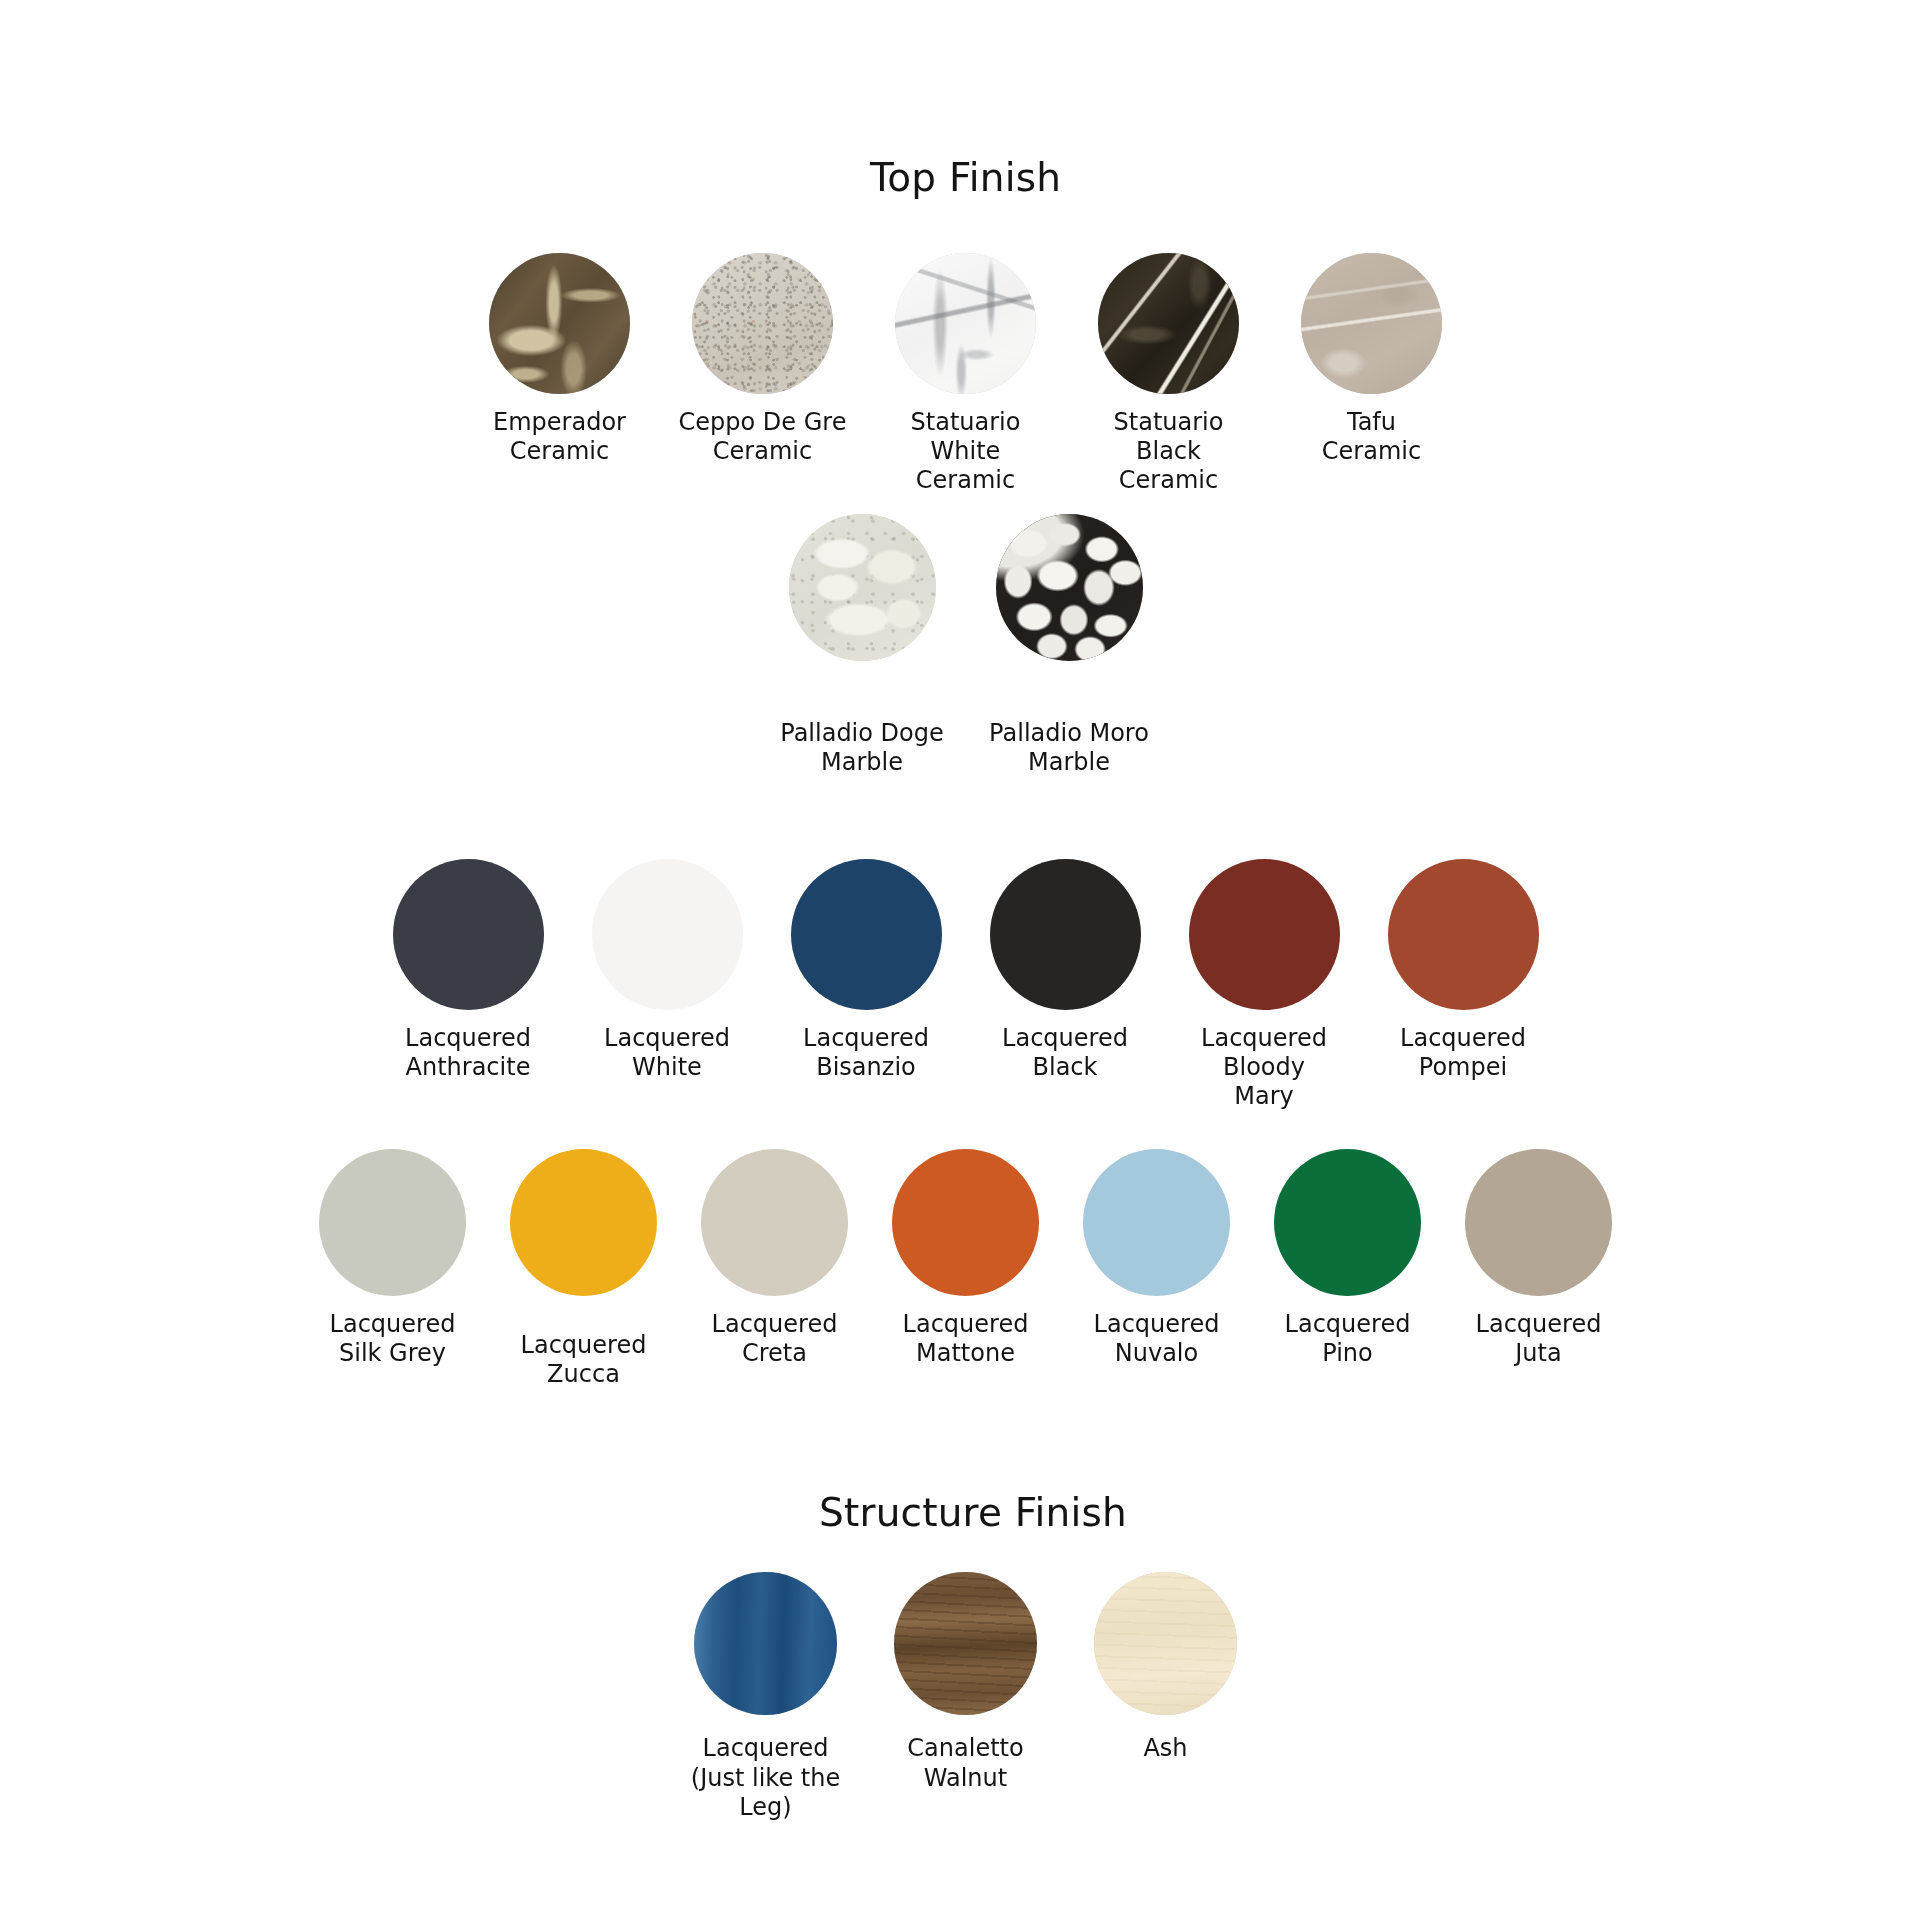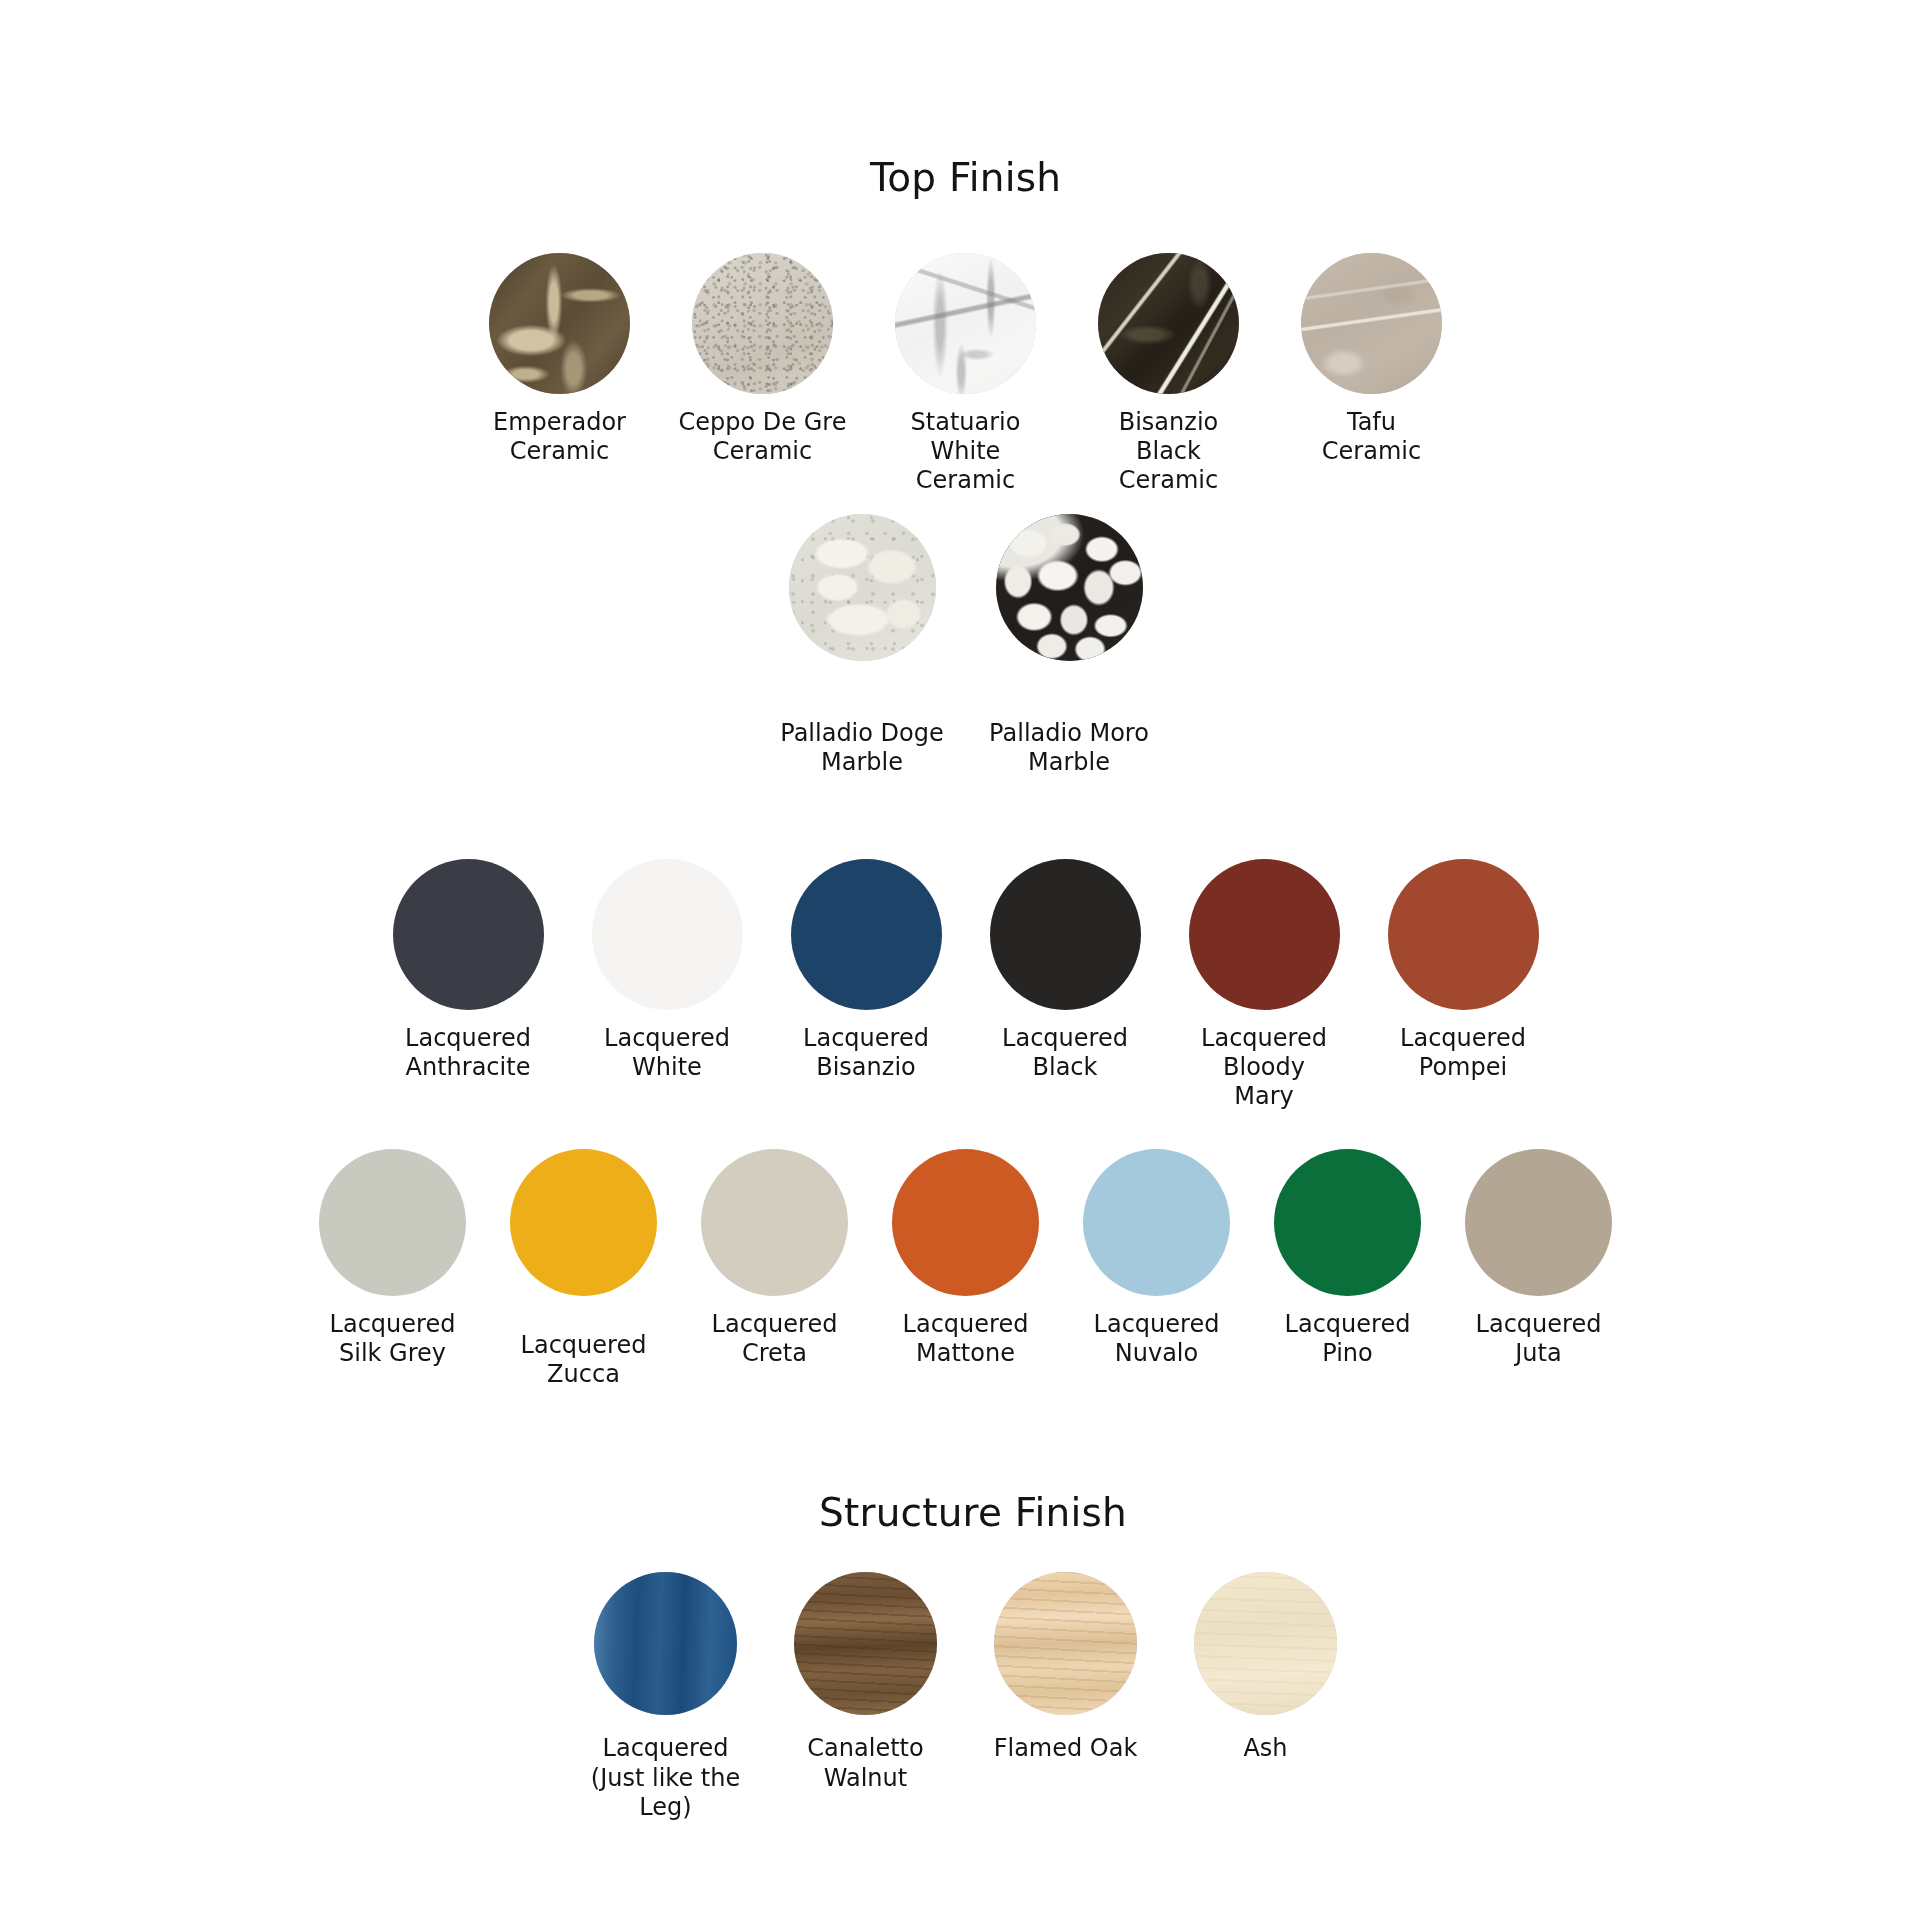--- a/index.html
+++ b/index.html
@@ -255,21 +255,21 @@
       <div class="swatch">
           <span class="tex tex-statuario"></span>
         </div>
       <div class="swatch-label">Statuario White
 Ceramic</div>
     </div>
     <div class="swatch-cell">
       <div class="swatch">
           <span class="tex tex-calacatta"></span>
         </div>
-      <div class="swatch-label">Bisanzio Black
+      <div class="swatch-label">Statuario Black
 Ceramic</div>
     </div>
     <div class="swatch-cell">
       <div class="swatch">
           <span class="tex tex-tafu"></span>
         </div>
       <div class="swatch-label">Tafu
 Ceramic</div>
     </div>
   </div>
@@ -376,26 +376,20 @@
     </div>
     <div class="swatch-cell">
       <div class="swatch">
           <span class="tex tex-walnut"></span>
         </div>
       <div class="swatch-label">Canaletto
 Walnut</div>
     </div>
     <div class="swatch-cell">
       <div class="swatch">
-          <span class="tex tex-flamed-oak"></span>
-        </div>
-      <div class="swatch-label">Flamed Oak</div>
-    </div>
-    <div class="swatch-cell">
-      <div class="swatch">
           <span class="tex tex-ash"></span>
         </div>
       <div class="swatch-label">Ash</div>
     </div>
   </div>
 
 </div>
 
 
 </body></html>

